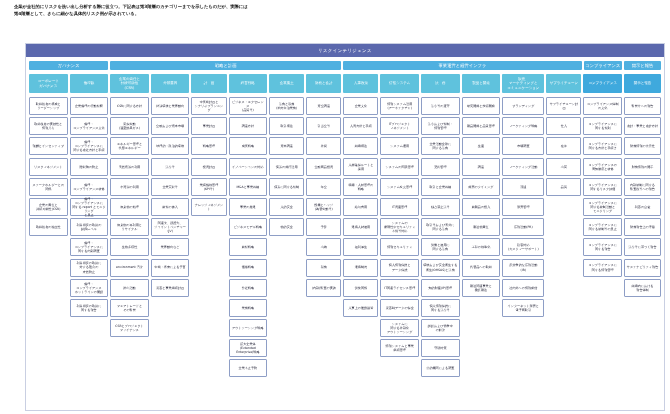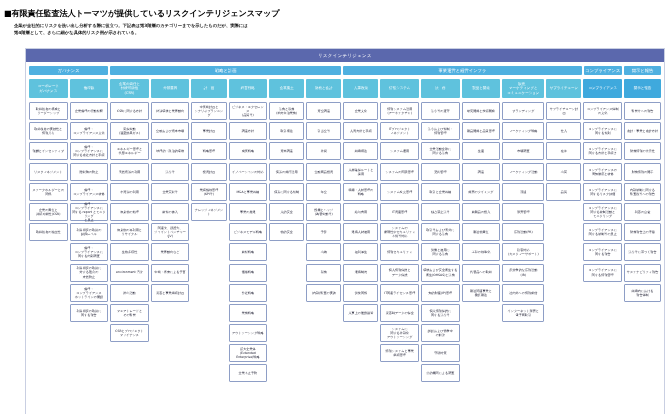--- a/index.html
+++ b/index.html
@@ -32,21 +32,20 @@
   .cell{background:#fff;border:0.7px solid #8e9ec6;border-radius:1px;
         font-size:3.1px;line-height:1.3;color:#1a1a2e;height:18px;
         display:flex;align-items:center;justify-content:center;text-align:center;
         padding:0 1px;box-sizing:border-box;}
 </style>
 </head>
 <body>
 
 <div id="page">
 
-  <div class="title">■有限責任監査法人トーマツが提供しているリスクインテリジェンスマップ</div>
   <div class="subtitle">
     <div>企業が全社的にリスクを洗い出し分析する際に役立つ。下記表は第3階層のカテゴリーまでを示したものだが、実際には</div>
     <div>第4階層として、さらに細かな具体的リスク例が示されている。</div>
   </div>
 
   <div class="board">
 
     <div class="topband">リスクインテリジェンス</div>
 
     <div class="groups" id="groups-row">

